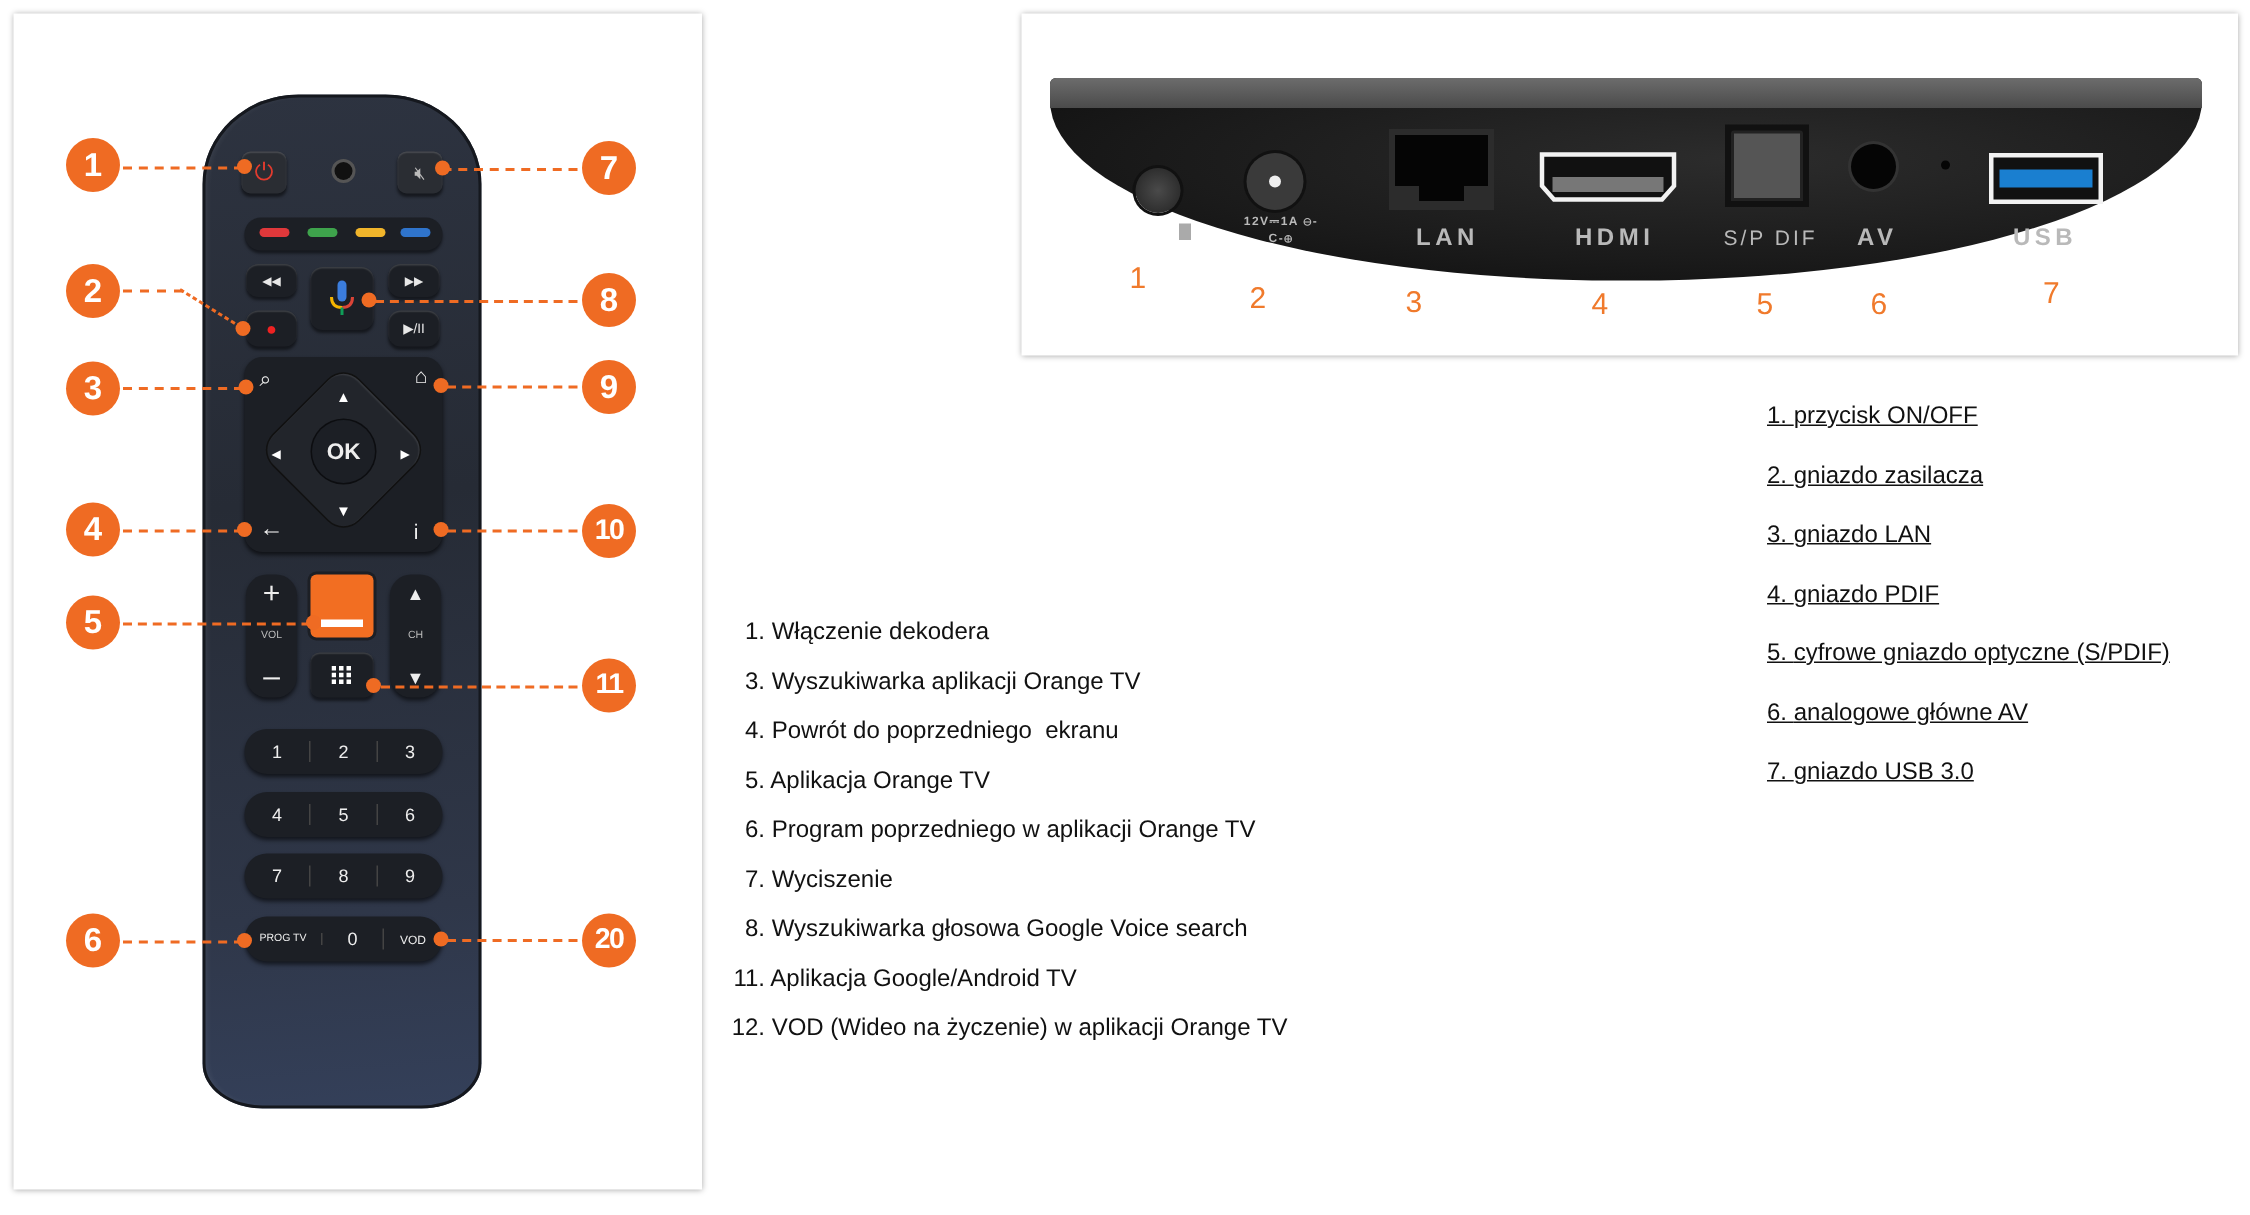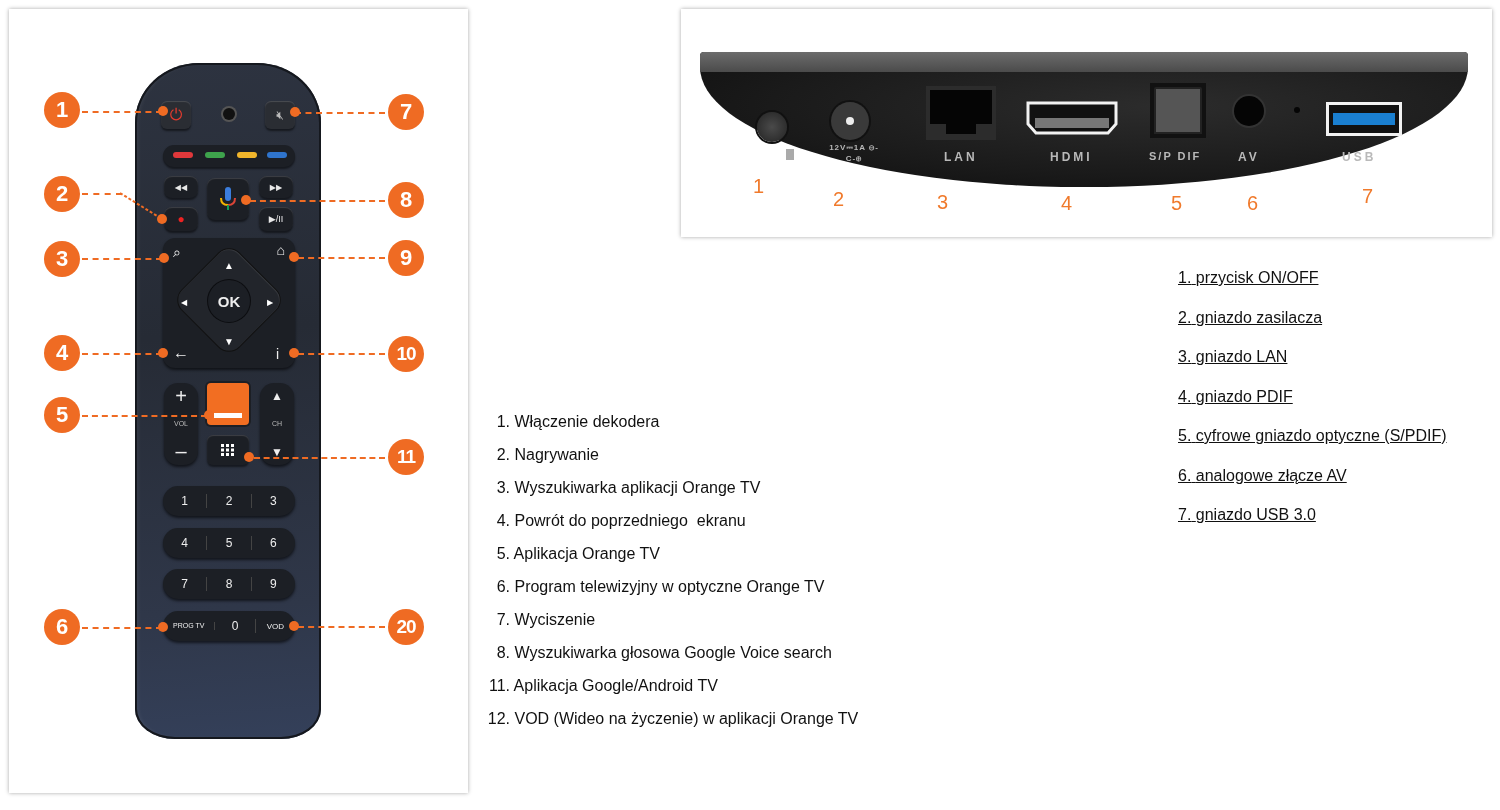--- a/index.html
+++ b/index.html
@@ -64,21 +64,21 @@
   .leader { position: absolute; height: 0; border-top: 2px dashed #ef6b23; }
   .dot { position: absolute; width: 10px; height: 10px; border-radius: 50%; background: #ef6b23; }
 
   
   .box-body {
     position: absolute; left: 700px; top: 52px; width: 768px; height: 135px;
     background: radial-gradient(ellipse at 60% 40%, #2c2c2c 0%, #1a1a1a 60%, #0c0c0c 100%);
     border-radius: 4px 4px 380px 380px / 4px 4px 120px 120px;
   }
   .box-lid { position: absolute; left: 700px; top: 52px; width: 768px; height: 20px; background: linear-gradient(#6c6c6c, #4b4b4b); border-radius: 4px 4px 0 0; }
-  .port-label { position: absolute; color: #b9b9b9; font-size: 12px; letter-spacing: 3px; font-weight: bold; }
+  .port-label { position: absolute; color: #b9b9b9; font-size: 16px; letter-spacing: 3px; font-weight: bold; }
   .port-num { position: absolute; color: #f07a2c; font-size: 20px; }
 
   
   .list { position: absolute; font-size: 16px; color: #111; }
   .list-item { height: 33px; line-height: 33px; white-space: pre; }
   .list-item .num { display: inline-block; text-align: right; }
   #remote-list { left: 480px; top: 405px; }
   #remote-list .num { width: 30px; }
   #box-list { left: 1178px; top: 258px; text-decoration: underline; }
   #box-list .list-item { height: 39.5px; line-height: 39.5px; }
@@ -233,25 +233,24 @@
 <div class="badge two" style="left:388px;top:439px">11</div>
 <div class="leader" style="left:254px;top:457px;width:131px"></div>
 <div class="dot" style="left:244px;top:452px"></div>
 
 <div class="badge two" style="left:388px;top:609px">20</div>
 <div class="leader" style="left:298px;top:626px;width:87px"></div>
 <div class="dot" style="left:289px;top:621px"></div>
 
 <div class="list" id="remote-list">
   <div class="list-item"><span class="num">1.</span> <span>Włączenie dekodera</span></div>
-  <div class="list-item"><span class="num">2.</span> <span>Nagrywanie</span></div>
   <div class="list-item"><span class="num">3.</span> <span>Wyszukiwarka aplikacji Orange TV</span></div>
   <div class="list-item"><span class="num">4.</span> <span>Powrót do poprzedniego  ekranu</span></div>
   <div class="list-item"><span class="num">5.</span> <span>Aplikacja Orange TV</span></div>
-  <div class="list-item"><span class="num">6.</span> <span>Program telewizyjny w optyczne Orange TV</span></div>
+  <div class="list-item"><span class="num">6.</span> <span>Program poprzedniego w aplikacji Orange TV</span></div>
   <div class="list-item"><span class="num">7.</span> <span>Wyciszenie</span></div>
   <div class="list-item"><span class="num">8.</span> <span>Wyszukiwarka głosowa Google Voice search</span></div>
   <div class="list-item"><span class="num">11.</span> <span>Aplikacja Google/Android TV</span></div>
   <div class="list-item"><span class="num">12.</span> <span>VOD (Wideo na życzenie) w aplikacji Orange TV</span></div>
 </div>
 
 <div class="frame" id="box-frame"></div>
 <div class="box-body"></div>
 <div class="box-lid"></div>
 
@@ -272,21 +271,21 @@
 
 <svg style="position:absolute;left:1025px;top:100px" width="94" height="36" viewBox="0 0 94 36">
   <path d="M3 3 H91 V24 L83 33 H11 L3 24 Z" fill="#111" stroke="#f2f2f2" stroke-width="3"></path>
   <rect x="10" y="18" width="74" height="10" fill="#777"></rect>
 </svg>
 <div class="port-label" style="left:1050px;top:150px">HDMI</div>
 
 <div style="position:absolute;left:1150px;top:83px;width:56px;height:55px;background:#111;padding:4px">
   <div style="width:48px;height:47px;background:#555;border:2px solid #222;border-radius:2px 2px 0 0"></div>
 </div>
-<div class="port-label" style="left:1149px;top:150px;font-size:11px;letter-spacing:2px;font-weight:bold">S/P DIF</div>
+<div class="port-label" style="left:1149px;top:150px;font-size:14px;letter-spacing:2px;font-weight:normal">S/P DIF</div>
 
 <div style="position:absolute;left:1234px;top:96px;width:30px;height:30px;border-radius:50%;background:#050505;box-shadow:0 0 0 2px #333"></div>
 <div style="position:absolute;left:1294px;top:107px;width:6px;height:6px;border-radius:50%;background:#050505"></div>
 <div class="port-label" style="left:1238px;top:150px">AV</div>
 
 <div style="position:absolute;left:1326px;top:102px;width:76px;height:34px;background:#111;border:3px solid #f2f2f2;padding:4px">
   <div style="width:100%;height:12px;background:#1a7fd0;margin-top:4px"></div>
 </div>
 <div class="port-label" style="left:1342px;top:150px">USB</div>
 
@@ -297,15 +296,15 @@
 <div class="port-num" style="left:1171px;top:192px">5</div>
 <div class="port-num" style="left:1247px;top:192px">6</div>
 <div class="port-num" style="left:1362px;top:185px">7</div>
 
 <div class="list" id="box-list">
   <div class="list-item"><span>1.</span> <span>przycisk ON/OFF</span></div>
   <div class="list-item"><span>2.</span> <span>gniazdo zasilacza</span></div>
   <div class="list-item"><span>3.</span> <span>gniazdo LAN</span></div>
   <div class="list-item"><span>4.</span> <span>gniazdo PDIF</span></div>
   <div class="list-item"><span>5.</span> <span>cyfrowe gniazdo optyczne (S/PDIF)</span></div>
-  <div class="list-item"><span>6.</span> <span>analogowe złącze AV</span></div>
+  <div class="list-item"><span>6.</span> <span>analogowe główne AV</span></div>
   <div class="list-item"><span>7.</span> <span>gniazdo USB 3.0</span></div>
 </div>
 
 </body></html>

